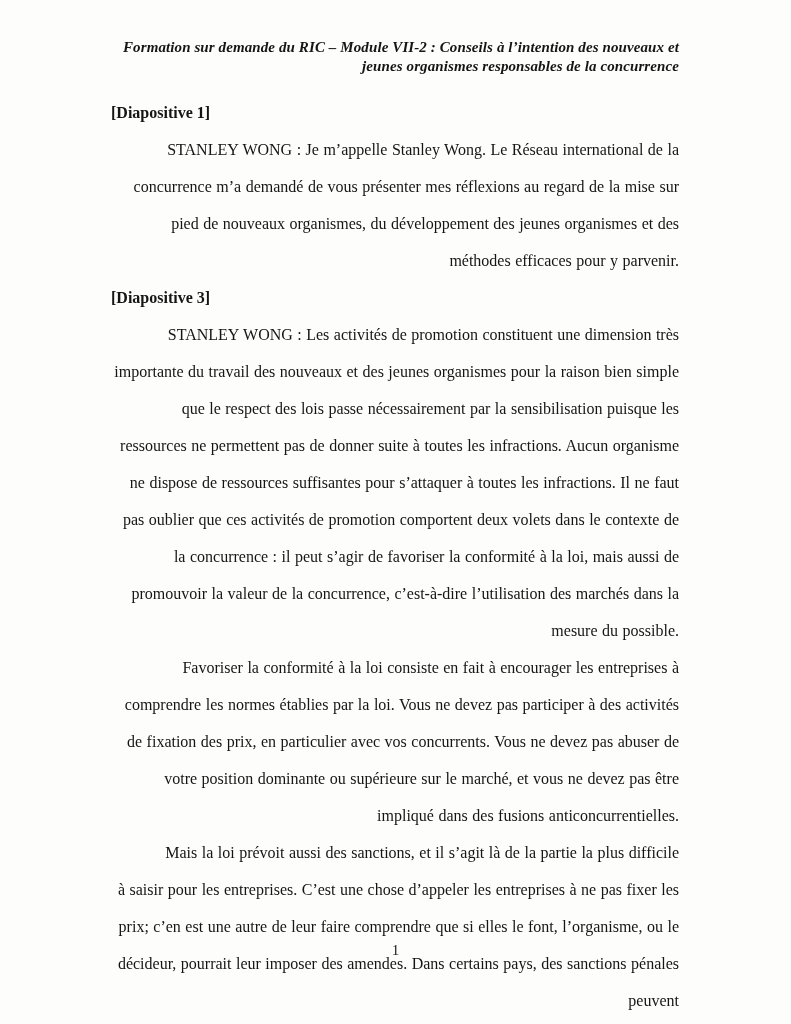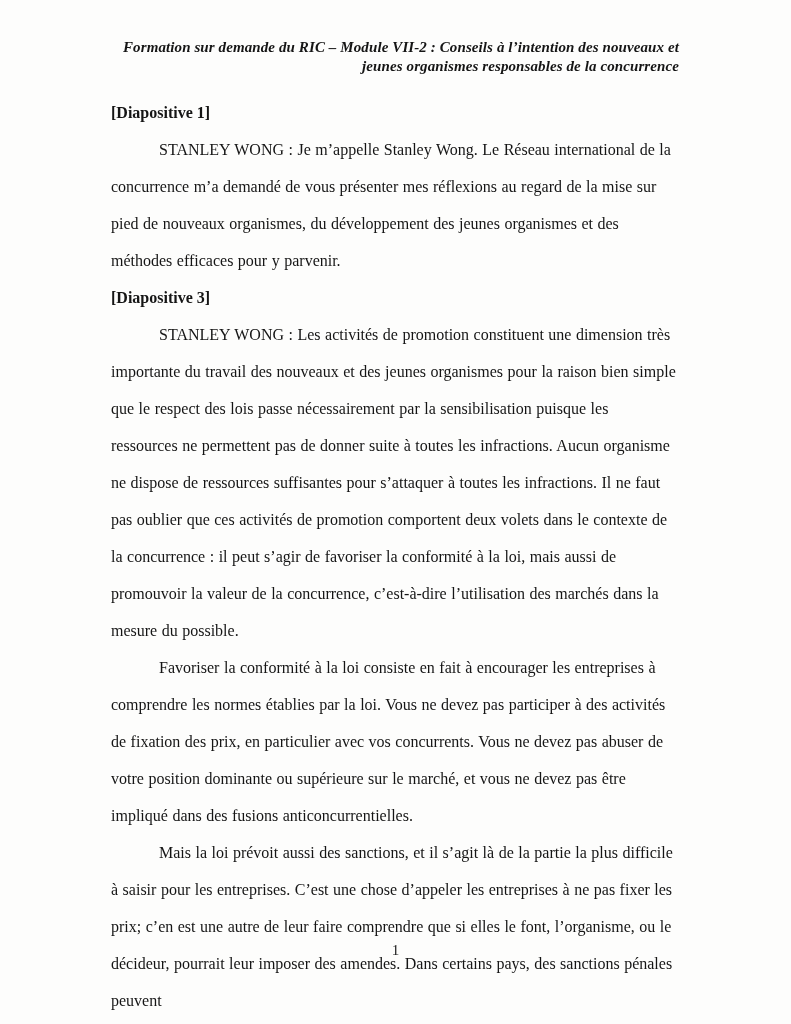--- a/index.html
+++ b/index.html
@@ -35,21 +35,21 @@
     line-height: 37px;
   }
   .slide-heading.first {
     margin-top: 18px;
   }
   .body-para {
     margin: 0;
     font-size: 16px;
     line-height: 37px;
     text-indent: 48px;
-    text-align: left;
+    text-align: right;
     word-spacing: 0.5px;
   }
   .page-number {
     position: absolute;
     top: 941px;
     left: 0;
     width: 100%;
     text-align: center;
     font-size: 15px;
     line-height: 18px;

